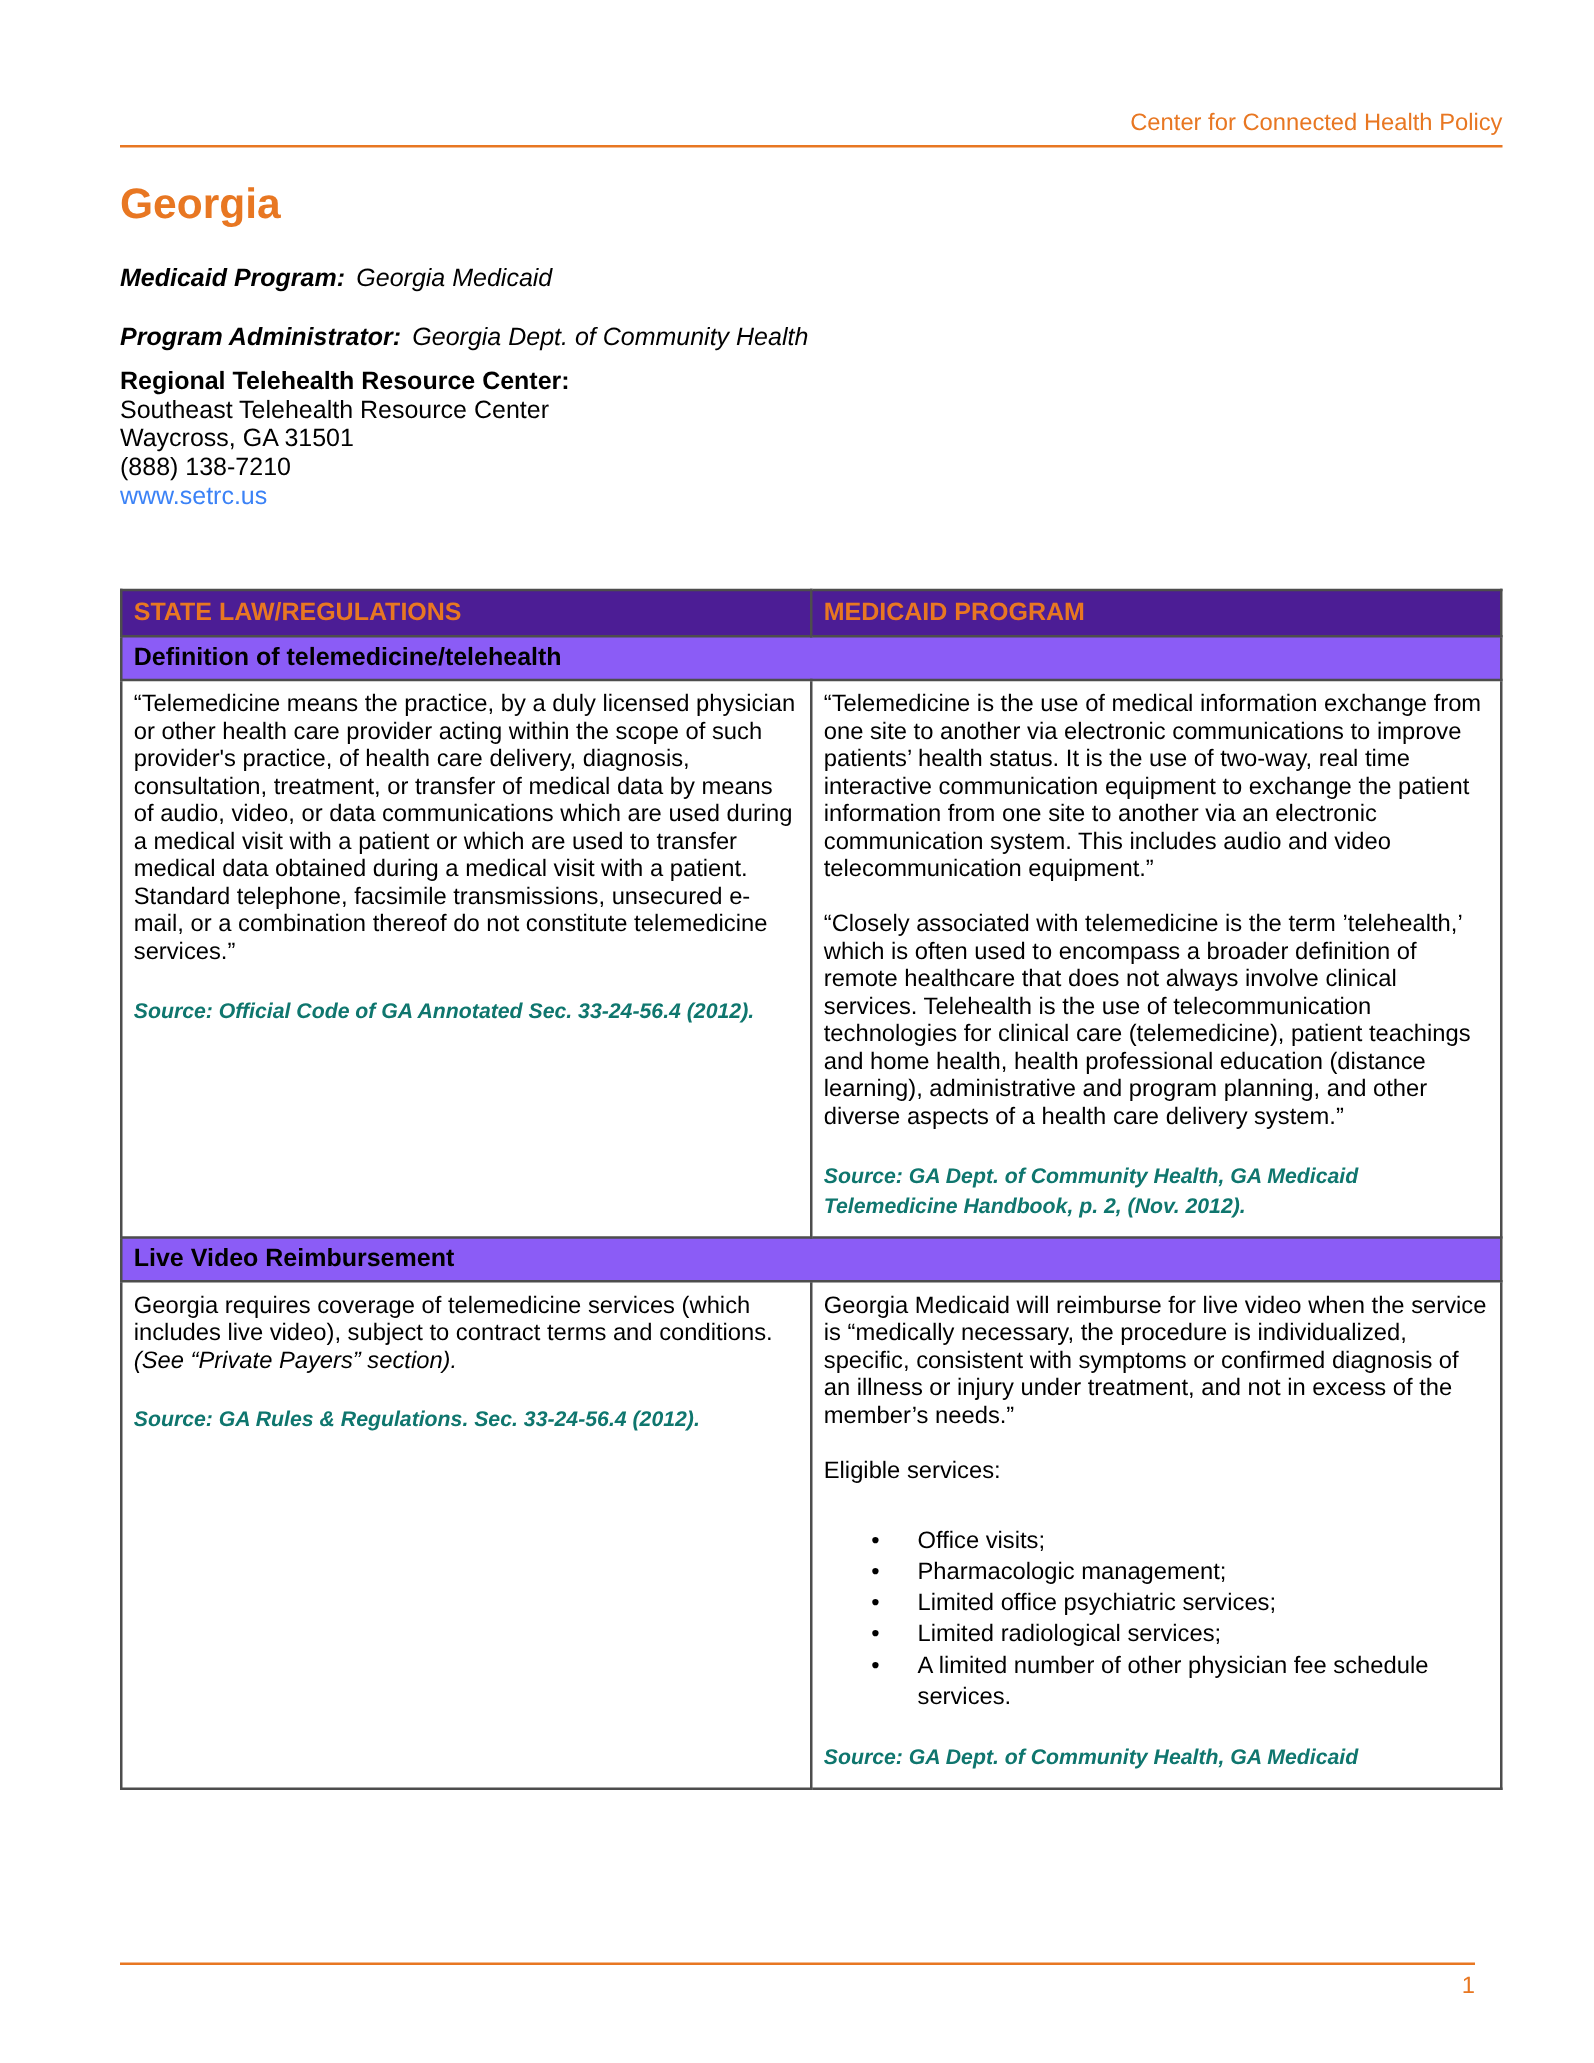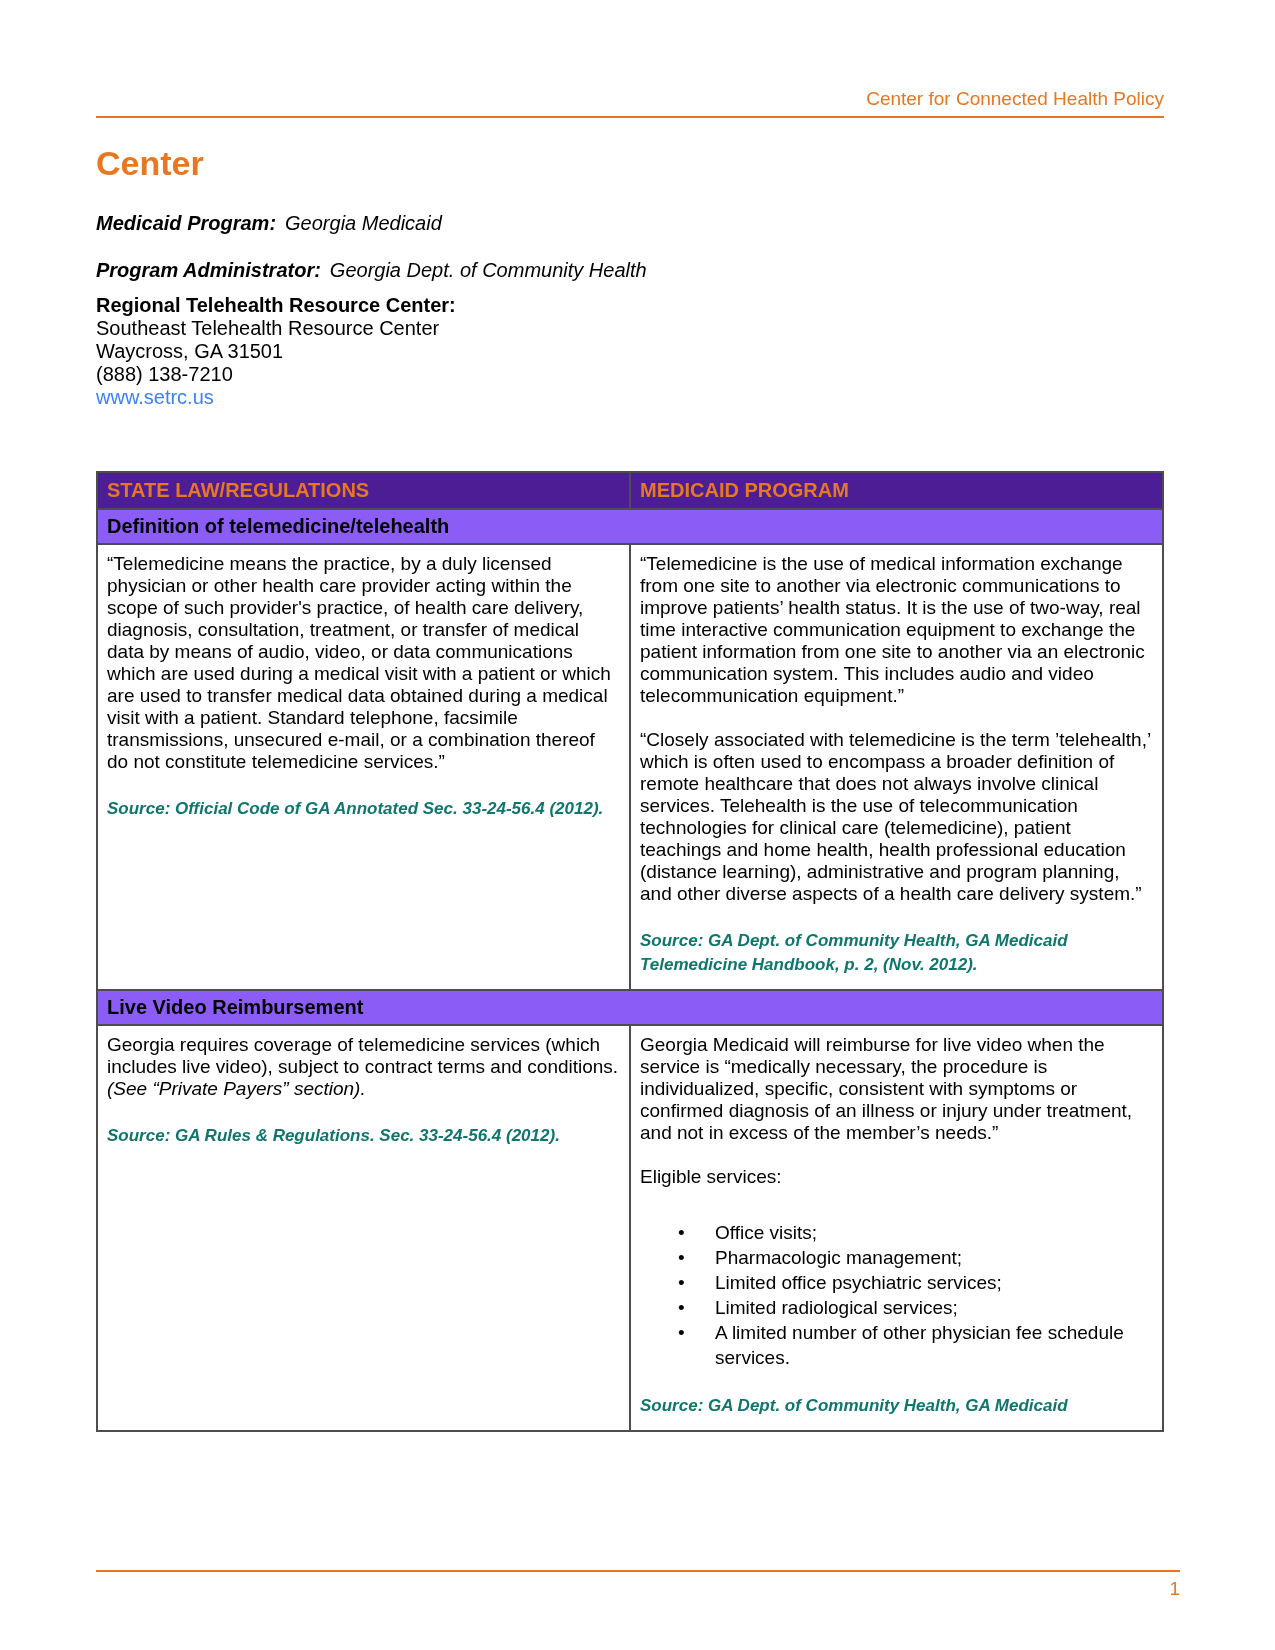--- a/index.html
+++ b/index.html
@@ -5,21 +5,21 @@
   html, body { margin: 0; padding: 0; background: #ffffff; }
   .page {
     position: relative;
     width: 1275px;
     height: 1650px;
     background: #ffffff;
     font-family: "Liberation Sans", sans-serif;
     color: #000000;
     overflow: hidden;
     box-sizing: border-box;
-    padding: 88px 111px 0 96px;
+    padding: 88px 73px 0 96px;
   }
   
   .brand {
     text-align: right;
     color: #E87722;
     font-size: 19px;
     line-height: 22px;
   }
   .header-rule {
     border: none;
@@ -122,21 +122,21 @@
   }
 </style>
 </head>
 <body>
 
 <div class="page">
 
   <div class="brand">Center for Connected Health Policy</div>
   <hr class="header-rule">
 
-  <h1 class="page-title">Center</h1>
+  <h1 class="page-title">Georgia</h1>
 
   <p class="info-line first">
     <span class="info-label">Medicaid Program:</span><span class="info-value">Georgia Medicaid</span>
   </p>
 
   <p class="info-line second">
     <span class="info-label">Program Administrator:</span><span class="info-value">Georgia Dept. of Community Health</span>
   </p>
 
   <div class="address-block">

